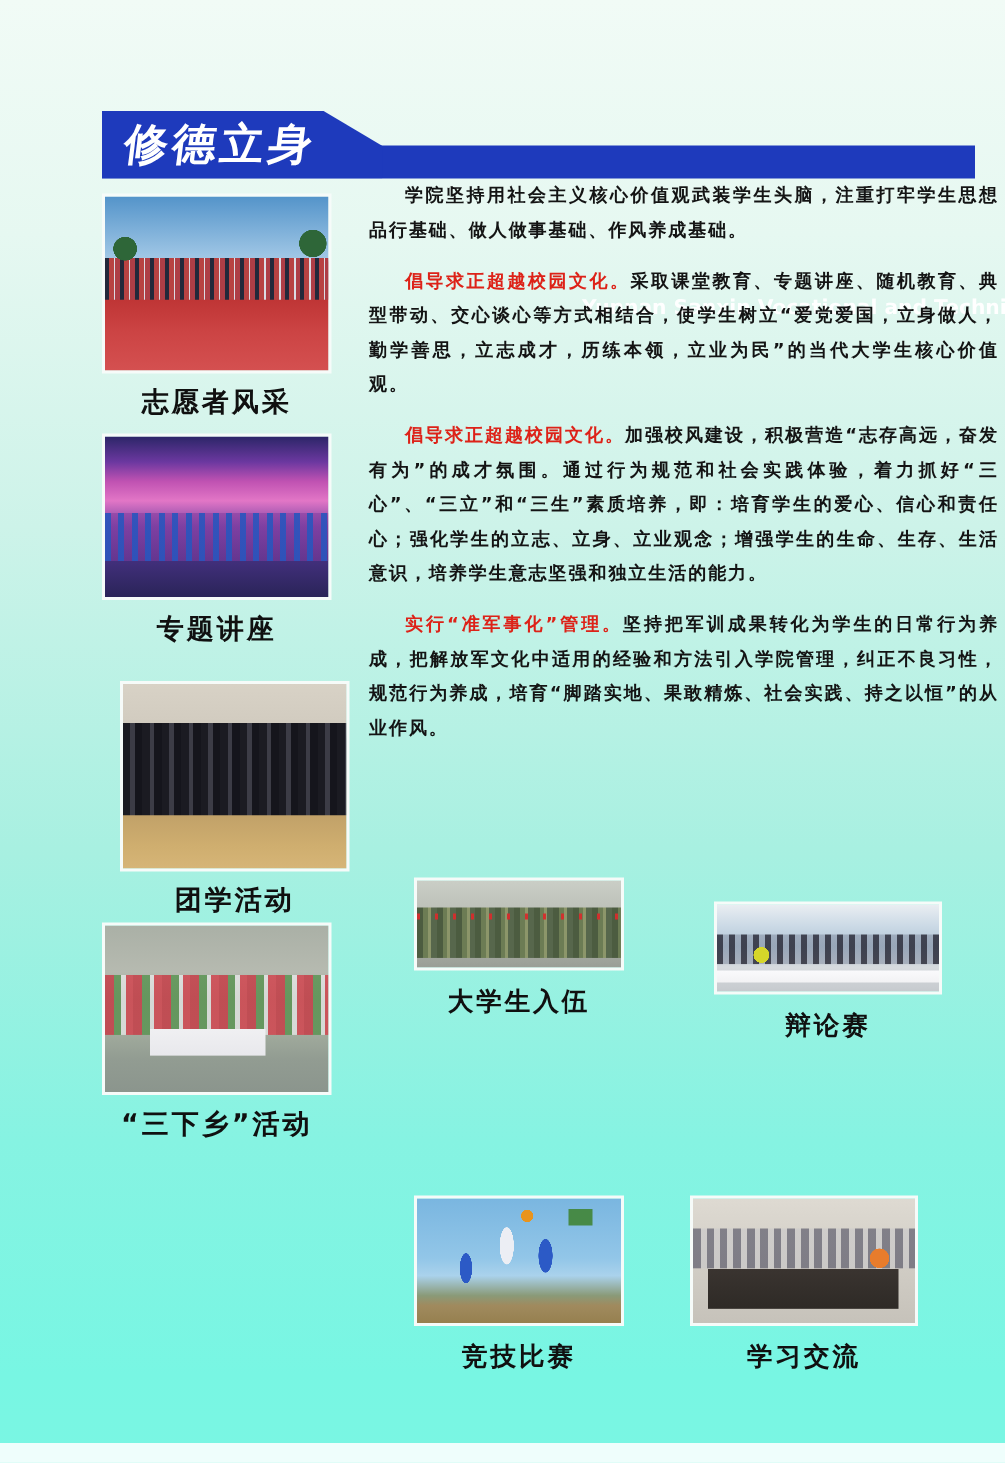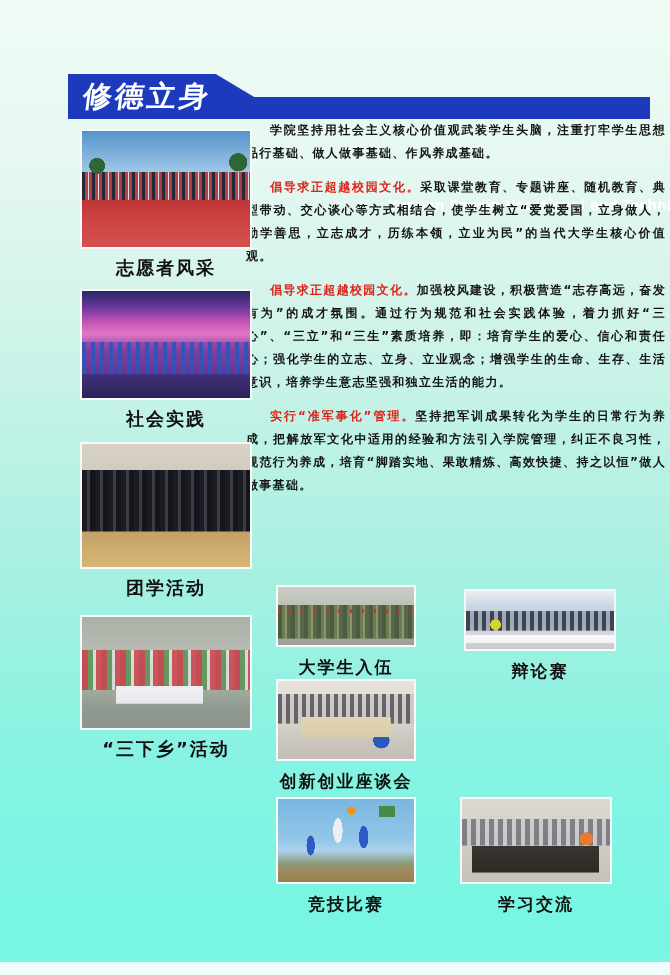--- a/index.html
+++ b/index.html
@@ -16,21 +16,21 @@
     display:flex;align-items:center;
   }
   .slogan{color:#ffffff;font-size:29px;font-weight:900;letter-spacing:3px;transform:skewX(-7deg);padding-left:15px;white-space:nowrap;}
   .college-cn{position:absolute;left:325px;top:73px;width:310px;text-align:center;color:#1c3ecf;font-size:21px;font-weight:800;letter-spacing:2px;white-space:nowrap;}
   .college-en{position:absolute;left:320px;top:97px;width:320px;height:22px;line-height:22px;text-align:center;color:#ffffff;font-size:13.5px;font-weight:600;white-space:nowrap;}
   
   .text-col{position:absolute;left:246px;top:119px;width:420px;font-size:12px;line-height:23px;letter-spacing:1.3px;text-align:justify;color:#141414;font-weight:600;}
   .para{margin:0 0 11px;text-indent:2em;}
   .lead{color:#dd2218;font-weight:800;}
   
-  .card{position:absolute;left:80px;width:172px;}
+  .card{position:absolute;left:68px;width:153px;}
   .photo{width:100%;border:2px solid #f6fbf9;box-sizing:border-box;}
   .cap{margin-top:7px;text-align:center;font-size:18px;font-weight:700;letter-spacing:2px;color:#101010;white-space:nowrap;}
   .c1{top:129px}.c1 .photo{height:120px}
   .c2{top:289px}.c2 .photo{height:111px}
   .c3{top:442px}.c3 .photo{height:127px}
   .c4{top:615px}.c4 .photo{height:115px}
   .c5{top:782px}.c5 .photo{height:100px}
   .cell{position:absolute;}
   .gA{left:276px;width:140px;}
   .gB{left:460px;width:152px;}
@@ -101,51 +101,47 @@
     <span class="college-en">Yunnan Sanxin Vocational and Technical college</span>
   </div>
   <div class="banner-block">
     <span class="slogan">修德立身</span>
   </div>
 
   <div class="text-col">
     <p class="para"><span class="lead"></span><span>学院坚持用社会主义核心价值观武装学生头脑，注重打牢学生思想品行基础、做人做事基础、作风养成基础。</span></p>
     <p class="para"><span class="lead">倡导求正超越校园文化。</span><span>采取课堂教育、专题讲座、随机教育、典型带动、交心谈心等方式相结合，使学生树立“爱党爱国，立身做人，勤学善思，立志成才，历练本领，立业为民”的当代大学生核心价值观。</span></p>
     <p class="para"><span class="lead">倡导求正超越校园文化。</span><span>加强校风建设，积极营造“志存高远，奋发有为”的成才氛围。通过行为规范和社会实践体验，着力抓好“三心”、“三立”和“三生”素质培养，即：培育学生的爱心、信心和责任心；强化学生的立志、立身、立业观念；增强学生的生命、生存、生活意识，培养学生意志坚强和独立生活的能力。</span></p>
-    <p class="para"><span class="lead">实行“准军事化”管理。</span><span>坚持把军训成果转化为学生的日常行为养成，把解放军文化中适用的经验和方法引入学院管理，纠正不良习性，规范行为养成，培育“脚踏实地、果敢精炼、高效快捷、持之以恒”做人做事基础。</span></p>
+    <p class="para"><span class="lead">实行“准军事化”管理。</span><span>坚持把军训成果转化为学生的日常行为养成，把解放军文化中适用的经验和方法引入学院管理，纠正不良习性，规范行为养成，培育“脚踏实地、果敢精炼、社会实践、持之以恒”的从业作风。</span></p>
   </div>
 
   <figure class="card c1" style="margin:0">
     <div class="photo ph-volunteers"></div>
     <figcaption class="cap">志愿者风采</figcaption>
   </figure>
   <figure class="card c2" style="margin:0">
     <div class="photo ph-gala"></div>
-    <figcaption class="cap">社会实践</figcaption>
+    <figcaption class="cap">专题讲座</figcaption>
   </figure>
-  <figure class="card c3" style="margin:0">
+  <figure class="card c3" style="margin:12px">
     <div class="photo ph-league"></div>
     <figcaption class="cap">团学活动</figcaption>
   </figure>
   <figure class="card c4" style="margin:0">
     <div class="photo ph-sanxiaxiang"></div>
     <figcaption class="cap">“三下乡”活动</figcaption>
   </figure>
 
   <figure class="cell gA r1" style="margin:0">
     <div class="photo ph-military"></div>
     <figcaption class="cap">大学生入伍</figcaption>
   </figure>
-  <figure class="cell gB r1" style="margin:4px">
+  <figure class="cell gB r1" style="margin:16px">
     <div class="photo ph-debate"></div>
     <figcaption class="cap">辩论赛</figcaption>
-  </figure>
-  <figure class="cell gA r2" style="margin:0">
-    <div class="photo ph-innovation"></div>
-    <figcaption class="cap">创新创业座谈会</figcaption>
   </figure>
   <figure class="cell gB r3" style="margin:0">
     <div class="photo ph-study"></div>
     <figcaption class="cap">学习交流</figcaption>
   </figure>
   <figure class="cell gA r3" style="margin:0">
     <div class="photo ph-sports"></div>
     <figcaption class="cap">竞技比赛</figcaption>
   </figure>
 

